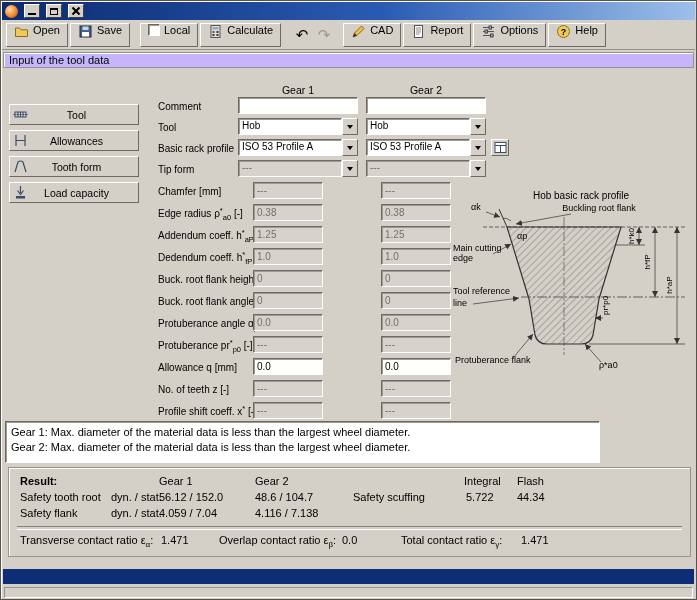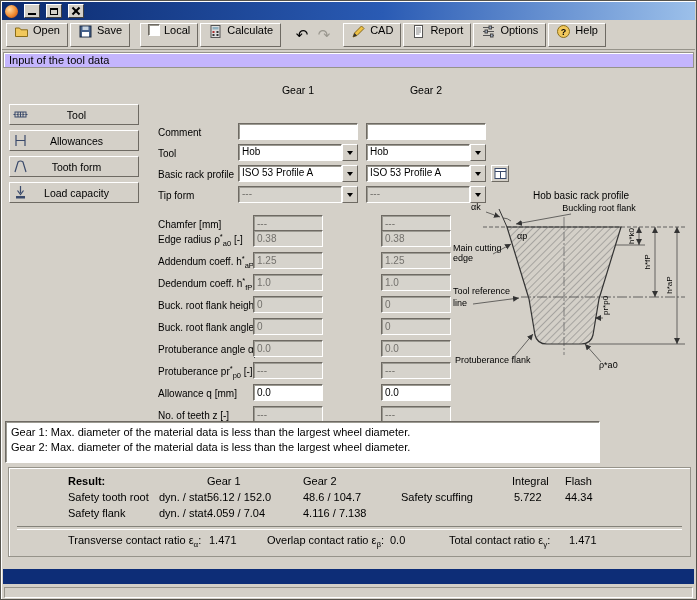--- a/index.html
+++ b/index.html
@@ -35,21 +35,21 @@
   .hdr{position:absolute;top:51px;left:2px;right:2px;height:16px;background:#c4b5fd;
     border:1px solid #96938a;box-shadow:inset 1px 1px 0 #fff;display:flex;align-items:center;
     padding:2px 5px;box-sizing:border-box;}
   
   .sbtn{position:absolute;left:8px;width:130px;height:21px;display:flex;align-items:center;
     background:#d4d0c8;border:1px solid;border-color:#fff #6e6a63 #6e6a63 #fff;
     font-size:10.5px;box-sizing:border-box;}
   .sbtn .sic{margin:0 3px 0 3px;display:flex;}
   .sbtn .lbl{flex:1;text-align:center;margin-right:16px;}
   
-  .row{position:absolute;left:0;right:0;height:18px;margin-top:26px;}
+  .row{position:absolute;left:0;right:0;height:18px;}
   .flab{position:absolute;left:157px;top:3px;white-space:nowrap;font-size:10px;}
   .flab sub,.flab sup{font-size:7.5px;line-height:1;}
   .colhdr{position:absolute;top:83px;width:120px;text-align:center;font-size:10.5px;}
   .tf{position:absolute;top:0;height:17px;box-sizing:border-box;border:1px solid;
     border-color:#6e6a63 #fff #fff #6e6a63;box-shadow:inset 1px 1px 0 #9c9a92;background:#fff;
     font-family:"Liberation Sans",sans-serif;font-size:10px;padding:0 3px;color:#000;}
   .tf.dis{background:#d6d3cc;color:#73716c;}
   .w1{left:237px;width:120px;} .w2{left:365px;width:120px;}
   .n1{left:252px;width:70px;}  .n2{left:380px;width:70px;}
   .combo{position:absolute;top:0;height:17px;display:flex;box-sizing:border-box;}
@@ -65,21 +65,21 @@
   .diag{position:absolute;left:452px;top:186px;}
   svg text{font-family:"Liberation Sans",sans-serif;fill:#000;}
   
   .msgbox{position:absolute;left:4px;top:420px;width:595px;height:42px;background:#fff;
     border:1px solid;border-color:#6e6a63 #fff #fff #6e6a63;box-shadow:inset 1px 1px 0 #9c9a92;
     box-sizing:border-box;padding:3px 5px;}
   .msg{font-size:11px;line-height:15px;white-space:nowrap;}
   
   .result{position:absolute;left:7px;top:466px;width:683px;height:90px;background:#d4d0c8;
     border:1px solid #96938a;box-shadow:inset 1px 1px 0 #fff;box-sizing:border-box;}
-  .rc{position:absolute;font-size:11px;white-space:nowrap;margin-left:48px;}
+  .rc{position:absolute;font-size:11px;white-space:nowrap;}
   .rc sub{font-size:8px;}
   .rb{font-weight:bold;}
   .rdiv{position:absolute;left:8px;right:8px;top:58px;height:2px;border-top:1px solid #84827a;border-bottom:1px solid #fff;}
   
   .bluebar{position:absolute;left:2px;right:2px;top:568px;height:15px;background:#0d2d77;}
   .statusbar{position:absolute;left:3px;right:3px;top:586px;height:11px;background:#d4d0c8;
     border:1px solid;border-color:#96938a #fff #fff #96938a;box-sizing:border-box;}
 </style>
 </head>
 <body>
@@ -269,21 +269,21 @@
           <span class="tri"></span>
         </span>
       </div>
     <div class="combo dis w2">
         <span class="cval">---</span>
         <span class="cbtn">
           <span class="tri"></span>
         </span>
       </div>
   </div>
-  <div class="row" style="top:188px">
+  <div class="row" style="top:181px">
     <span class="flab"><span>Chamfer [mm]</span><sup></sup><sub></sub><span></span></span>
     <input class="tf dis n1" disabled="" value="---" style="">
     <input class="tf dis n2" disabled="" value="---" style="">
   </div>
   <div class="row" style="top:203px">
     <span class="flab"><span>Edge radius ρ</span><sup>*</sup><sub>a0</sub><span> [-]</span></span>
     <input class="tf dis n1" disabled="" value="0.38" style="">
     <input class="tf dis n2" disabled="" value="0.38" style="">
   </div>
   <div class="row" style="top:225px">

